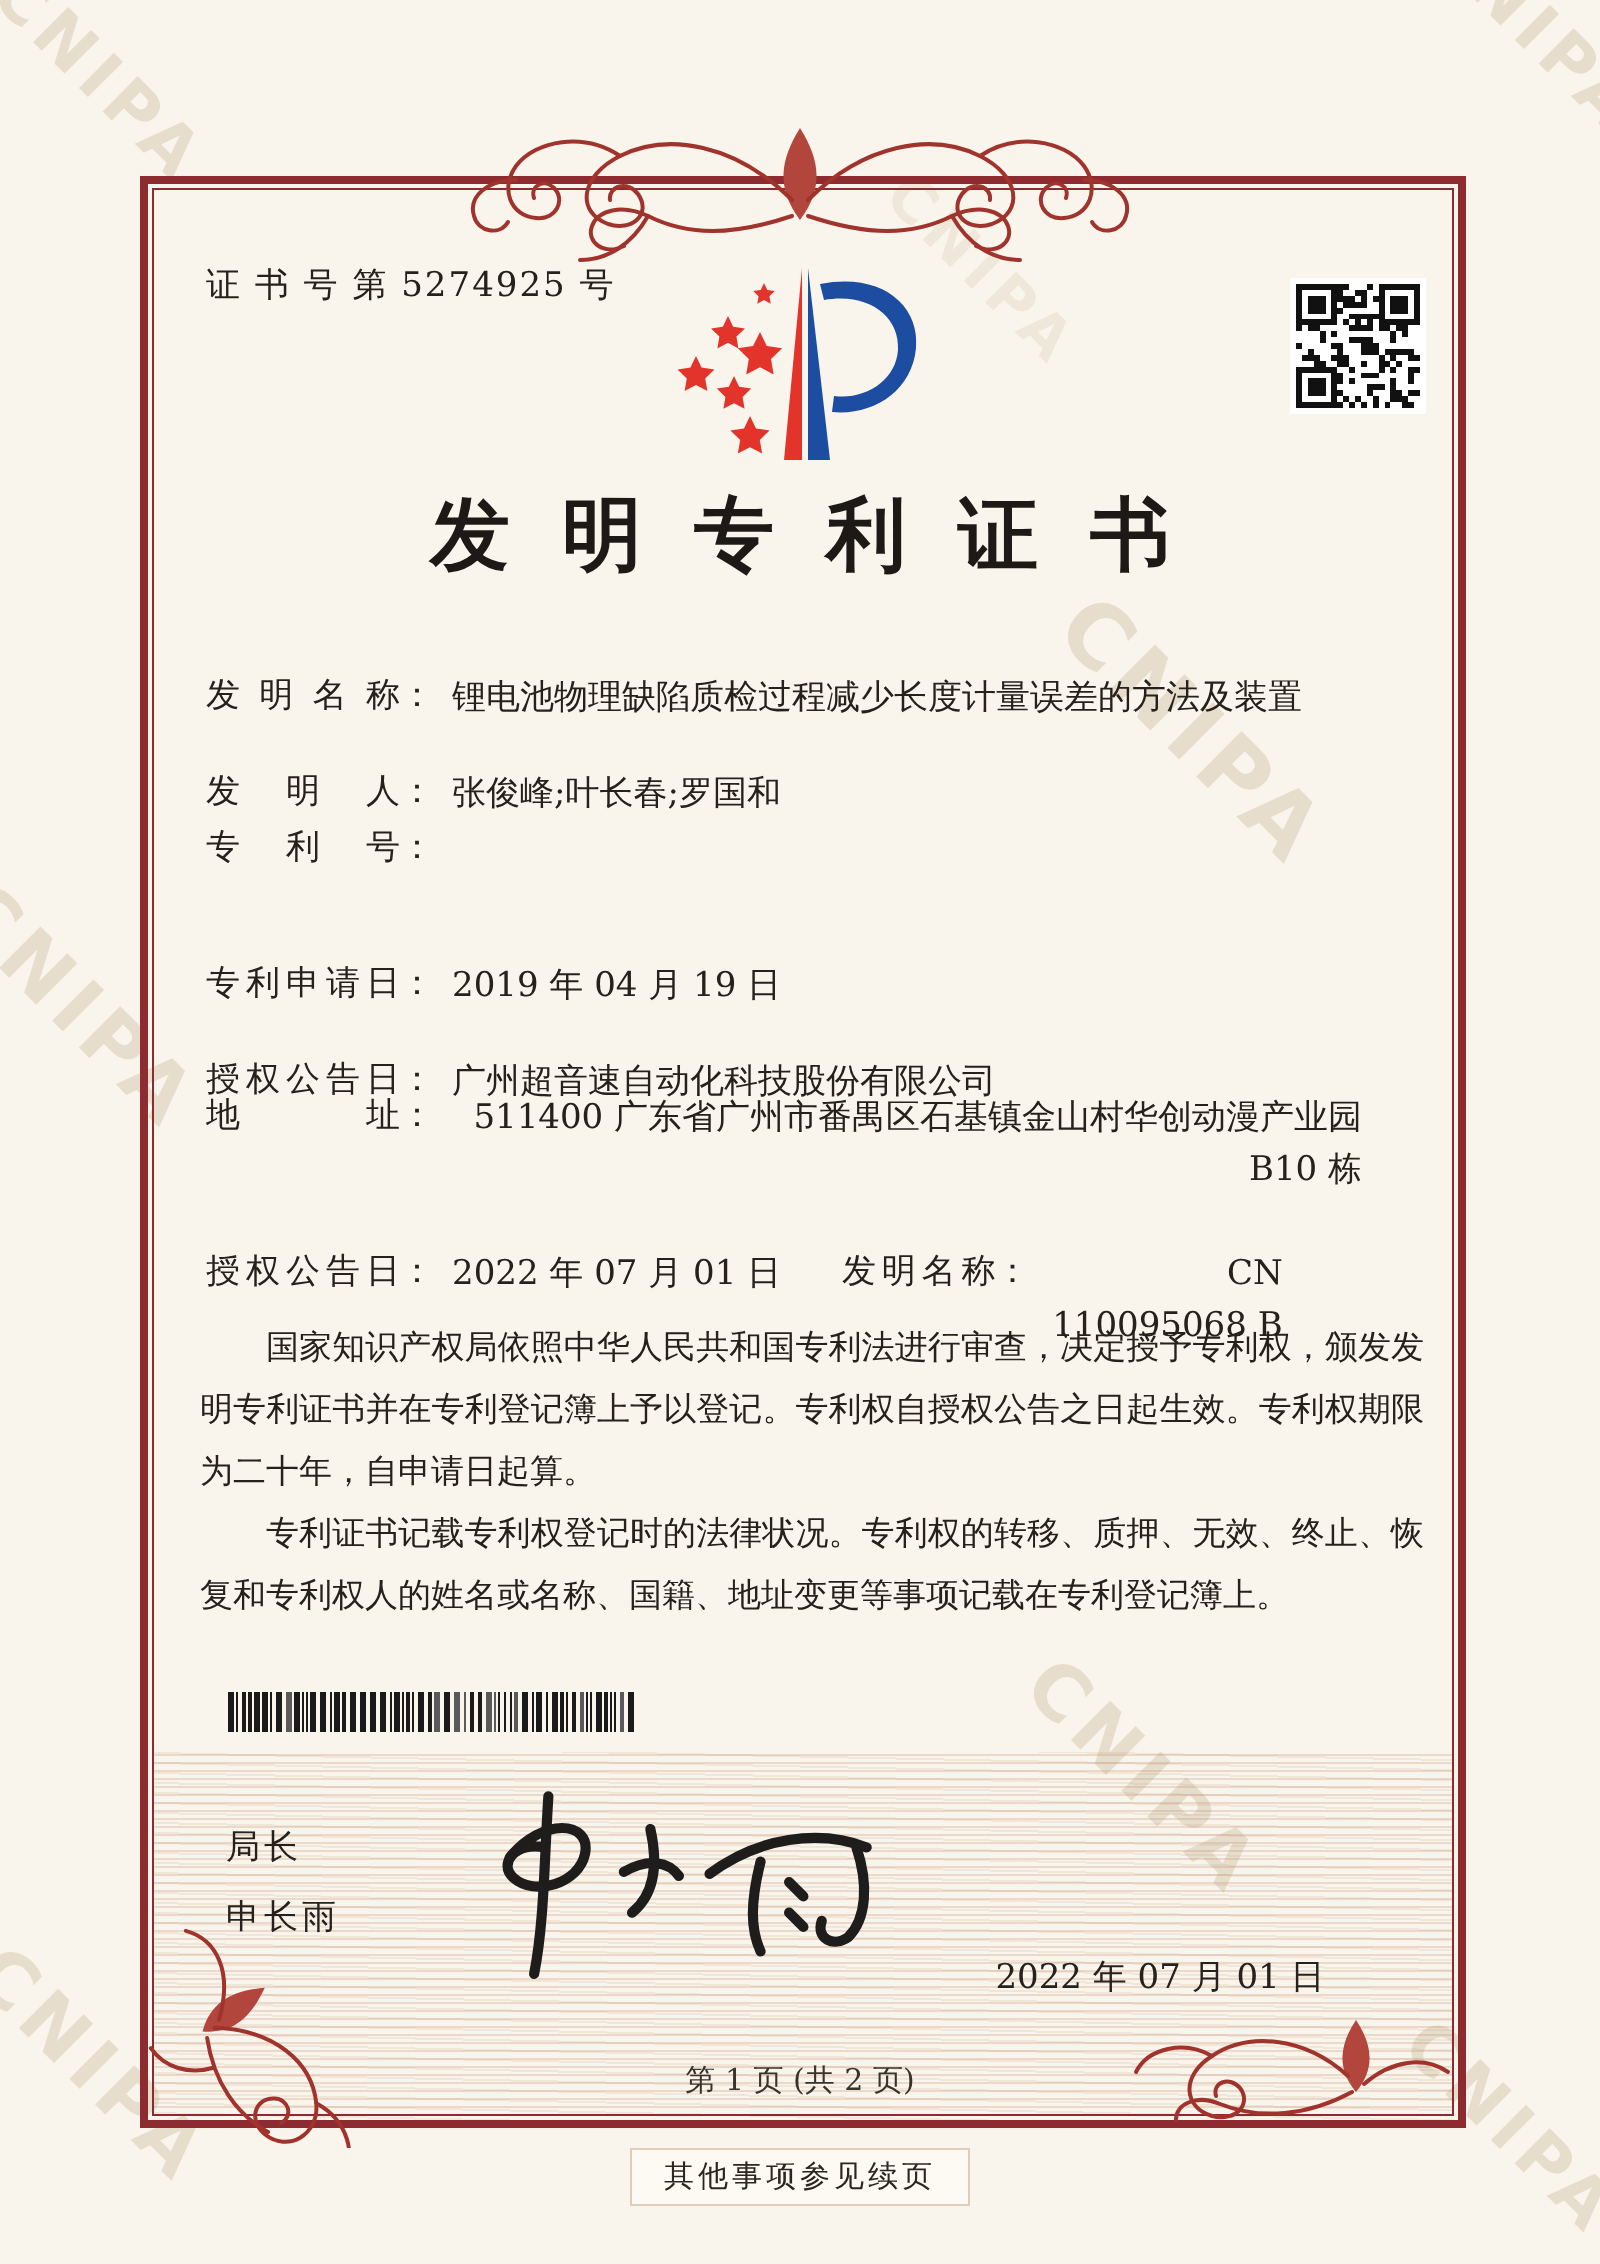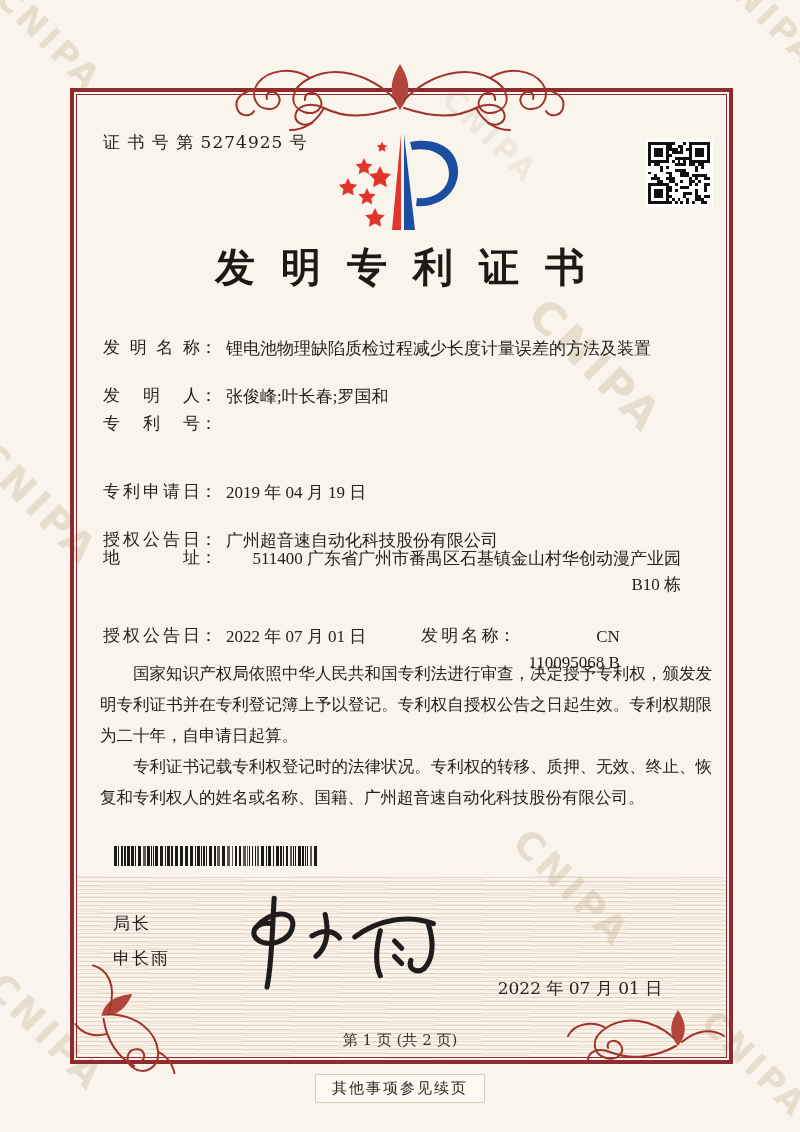--- a/index.html
+++ b/index.html
@@ -28,21 +28,21 @@
 
   .logo{left:334px;top:128px;width:134px;height:106px;}
   .qr{left:645px;top:139px;width:68px;height:68px;background:#fff;
       display:flex;align-items:center;justify-content:center;}
   .qr svg{width:62px;height:62px;shape-rendering:crispEdges;fill:#111;}
 
   .title{left:0;right:0;top:240px;text-align:center;font-size:40px;font-weight:700;
          letter-spacing:26px;padding-left:26px;color:#1d1916;}
 
   
-  .row{position:absolute;left:103px;font-size:17px;display:flex;align-items:flex-start;font-family:Liberation Serif, serif;}
+  .row{position:absolute;left:103px;font-size:17px;display:flex;align-items:flex-start;}
   .lbl{display:inline-block;width:97px;text-align:justify;text-align-last:justify;}
   .colon{display:inline-block;}
   .val{margin-left:9px;display:inline-block;max-width:470px;line-height:26px;text-align:right;}
   .val-addr{width:455px;}
   .grant2{position:absolute;left:318px;top:0;display:flex;}
 
   .body-text{position:absolute;left:100px;top:658px;width:612px;}
   .body-text p{margin:0;font-size:16.5px;line-height:31px;text-indent:2em;text-align:justify;}
 
   .barcode{left:114px;top:846px;width:208px;height:20px;display:flex;align-items:stretch;}
@@ -397,21 +397,21 @@
   <span class="val">2022 年 07 月 01 日</span>
   <span class="grant2">
     <span class="lbl">发明名称</span>
       <span class="colon">：</span>
     <span class="val">CN 110095068 B</span>
   </span>
 </div>
 
 <div class="body-text">
   <p>国家知识产权局依照中华人民共和国专利法进行审查，决定授予专利权，颁发发明专利证书并在专利登记簿上予以登记。专利权自授权公告之日起生效。专利权期限为二十年，自申请日起算。</p>
-  <p>专利证书记载专利权登记时的法律状况。专利权的转移、质押、无效、终止、恢复和专利权人的姓名或名称、国籍、广州超音速自动化科技股份有限公司。</p>
+  <p>专利证书记载专利权登记时的法律状况。专利权的转移、质押、无效、终止、恢复和专利权人的姓名或名称、国籍、地址变更等事项记载在专利登记簿上。</p>
 </div>
 
 <div class="abs barcode">
     <span style="width:3px;background:#1a1a1a;margin-right:1px"></span>
     <span style="width:1px;background:#1a1a1a;margin-right:2px"></span>
     <span style="width:2px;background:#1a1a1a;margin-right:1px"></span>
     <span style="width:2px;background:#1a1a1a;margin-right:1px"></span>
     <span style="width:3px;background:#1a1a1a;margin-right:1px"></span>
     <span style="width:3px;background:#1a1a1a;margin-right:1px"></span>
     <span style="width:1px;background:#1a1a1a;margin-right:2px"></span>

